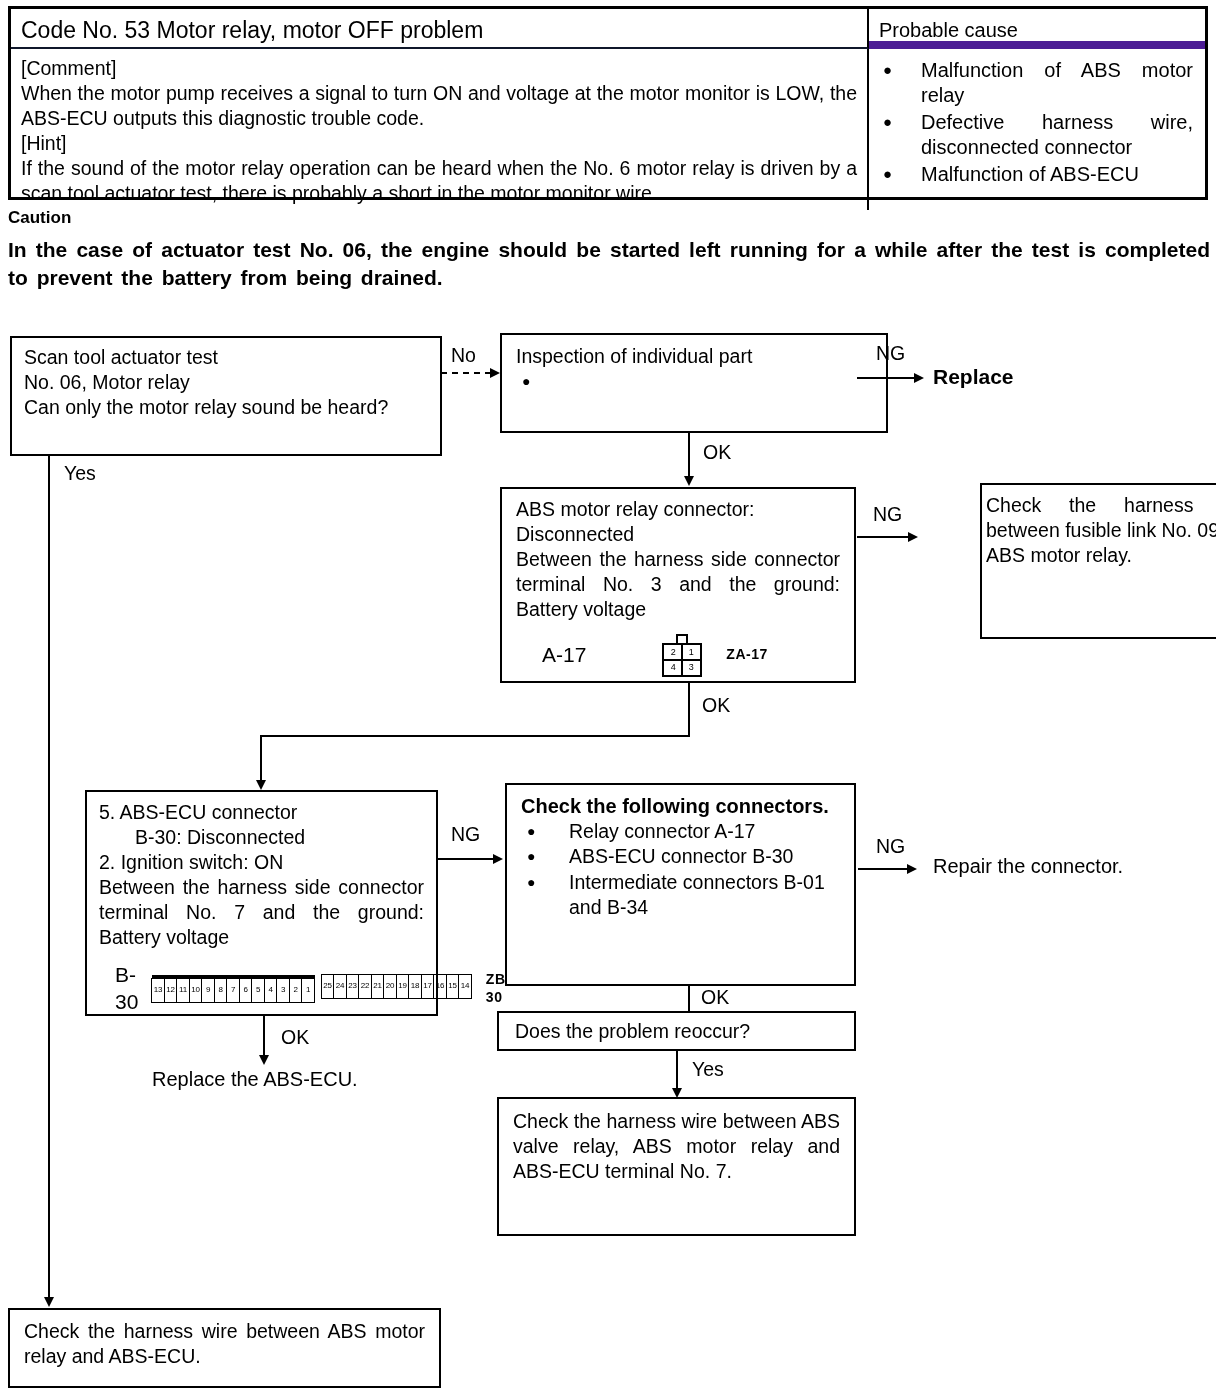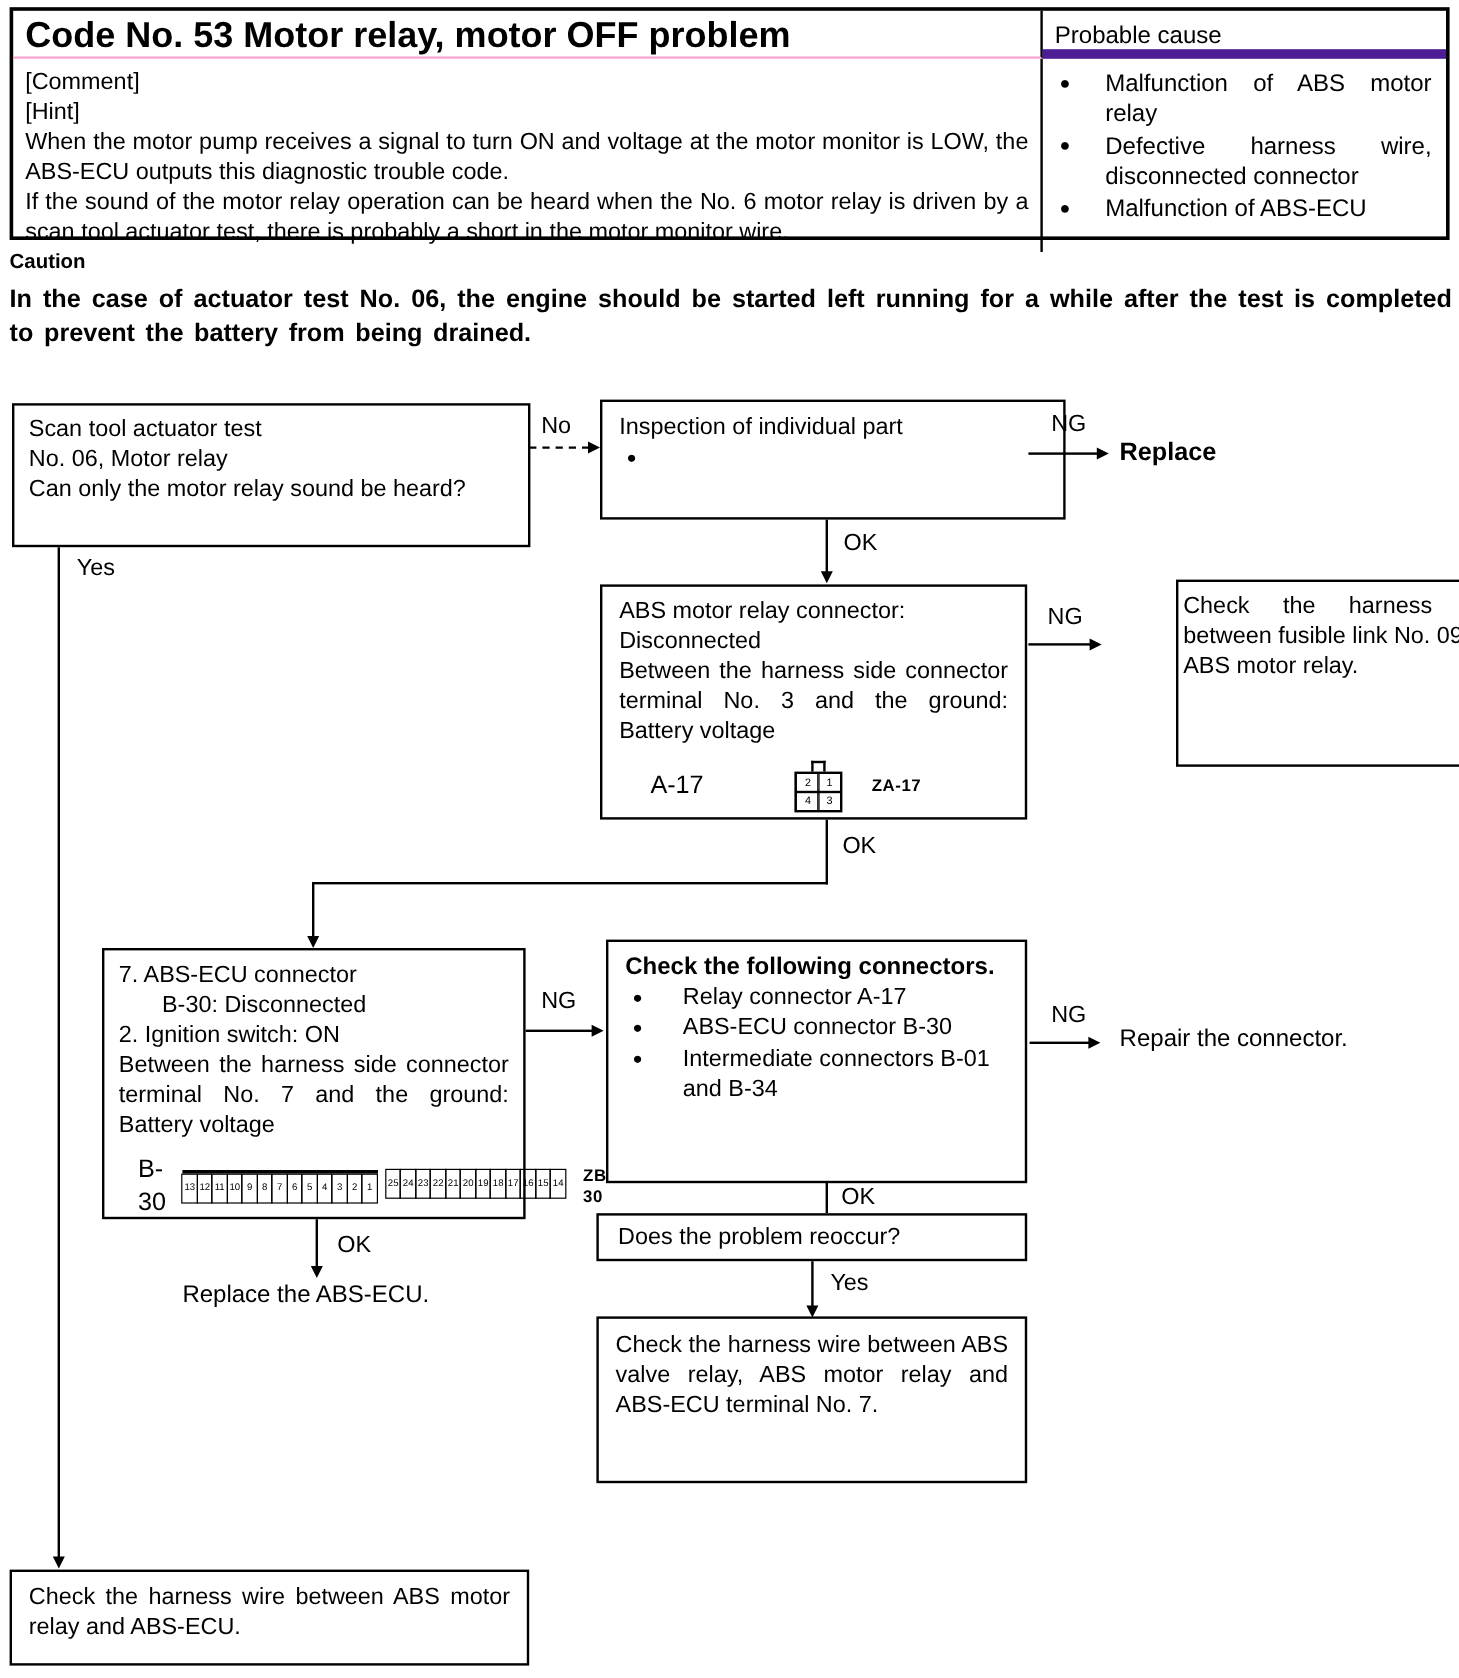--- a/index.html
+++ b/index.html
@@ -16,22 +16,22 @@
   
   .header-table {
     position: absolute; left: 8px; top: 6px; width: 1200px; height: 194px;
     border: 3px solid #000;
     display: grid;
     grid-template-columns: 858px 1fr;
     grid-template-rows: 40px 1fr;
   }
   .cell { padding: 4px 10px; }
   .cell-title {
-    border-right: 2px solid #000; border-bottom: 2px solid #f9a8d4;
-    font-size: 30px; font-weight: bold; line-height: 34px;
+    border-right: 2px solid #000; border-bottom: 2px solid #0f172a;
+    font-size: 23px; font-weight: normal; line-height: 34px;
   }
   .cell-pclabel {
     border-bottom: 8px solid #4c1d95;
     font-size: 20px; line-height: 34px;
   }
   .cell-body {
     border-right: 2px solid #000;
     font-size: 19.5px; line-height: 1.28; padding-top: 7px;
     text-align: justify;
   }
@@ -102,22 +102,22 @@
 </head>
 <body>
 
 <div id="page">
 
   <div class="header-table">
     <div class="cell cell-title">Code No. 53 Motor relay, motor OFF problem</div>
     <div class="cell cell-pclabel">Probable cause</div>
     <div class="cell cell-body">
       <div>[Comment]</div>
+      <div>When the motor pump receives a signal to turn ON and voltage at the motor monitor is LOW, the ABS-ECU outputs this diagnostic trouble code.</div>
       <div>[Hint]</div>
-      <div>When the motor pump receives a signal to turn ON and voltage at the motor monitor is LOW, the ABS-ECU outputs this diagnostic trouble code.</div>
       <div>If the sound of the motor relay operation can be heard when the No. 6 motor relay is driven by a scan tool actuator test, there is probably a short in the motor monitor wire.</div>
     </div>
     <div class="cell cell-causes">
       <div class="cause-row">
         <span class="cause-marker">●</span>
         <span class="cause-text">Malfunction of ABS motor relay</span>
       </div>
       <div class="cause-row">
         <span class="cause-marker">●</span>
         <span class="cause-text">Defective harness wire, disconnected connector</span>
@@ -162,21 +162,21 @@
       </span>
       <span class="conn-ref a17-ref">ZA-17</span>
     </div>
   </div>
 
   <div class="fbox box-fusible">
     <p>Check the harness wire between fusible link No. 09 and ABS motor relay.</p>
   </div>
 
   <div class="fbox box-ecu-conn">
-    <div>7.  ABS-ECU connector</div>
+    <div>5.  ABS-ECU connector</div>
     <div class="indent-1">B-30: Disconnected</div>
     <div>2.  Ignition switch: ON</div>
     <p>Between the harness side connector terminal No. 7 and the ground: Battery voltage</p>
     <div class="conn-row">
       <span class="conn-id" style="margin-left:16px;">B-30</span>
       <span class="b30-strip">
         <span class="pin-row pin-row-top">
             <span class="pin">13</span>
             <span class="pin">12</span>
             <span class="pin">11</span>

